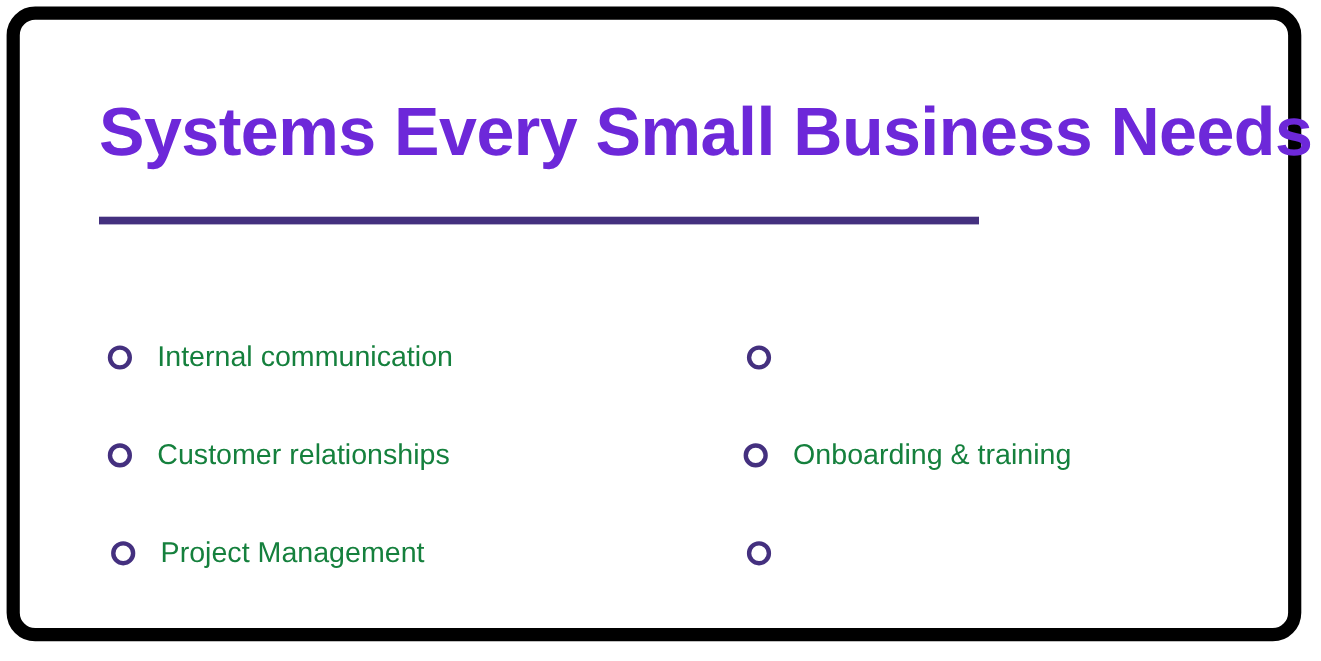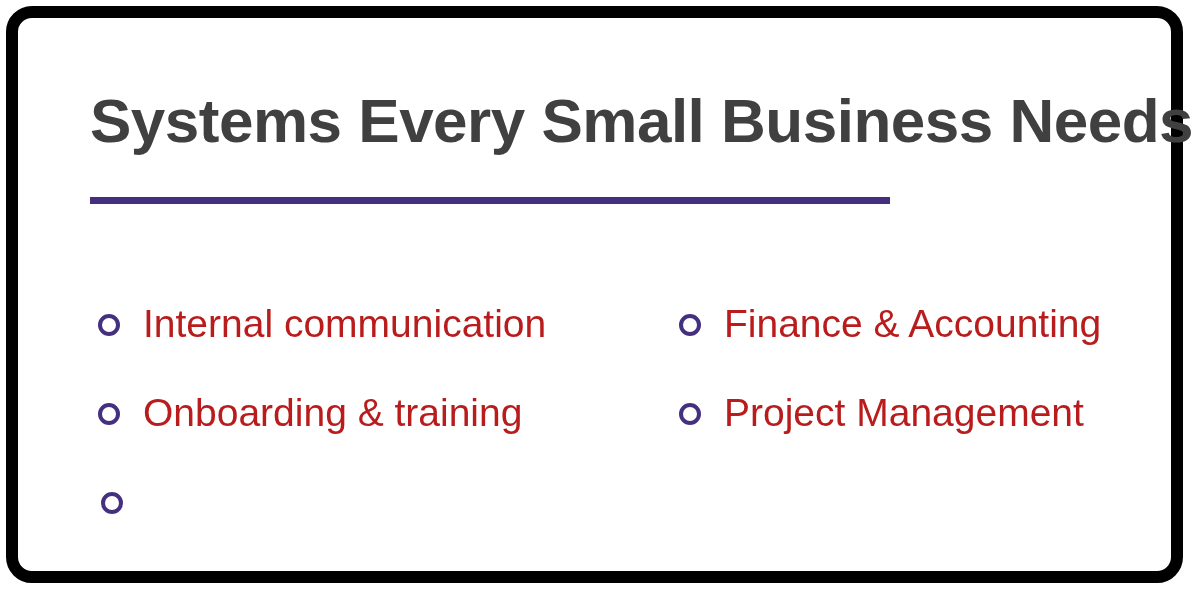--- a/index.html
+++ b/index.html
@@ -32,21 +32,21 @@
     height: 100%;
   }
 
   .page-title {
     position: absolute;
     left: 72px;
     top: 72px;
     font-size: 62px;
     font-weight: bold;
     letter-spacing: -0.5px;
-    color: #404040;
+    color: #6d28d9;
     white-space: nowrap;
     line-height: 1;
   }
 
   .title-divider {
     position: absolute;
     left: 72px;
     top: 179px;
     width: 800px;
     height: 7px;
@@ -78,23 +78,23 @@
     width: 22px;
     height: 22px;
     box-sizing: border-box;
     border: 4px solid #44307f;
     border-radius: 50%;
     display: block;
   }
 
   .list-item-label {
     margin-left: 23px;
-    font-size: 39px;
+    font-size: 26px;
     font-weight: 400;
-    color: #b91c1c;
+    color: #15803d;
     white-space: nowrap;
     line-height: 1.1;
   }
 </style>
 </head>
 <body>
 
 <div class="card">
   <div class="card-inner">
 
@@ -104,23 +104,26 @@
 
     <div class="items-grid">
 
       <div class="list-item col-a">
         <span class="bullet-ring"></span>
         <span class="list-item-label">Internal communication</span>
       </div>
 
       <div class="list-item col-b">
         <span class="bullet-ring"></span>
-        <span class="list-item-label">Finance &amp; Accounting</span>
       </div>
 
+      <div class="list-item col-a">
+        <span class="bullet-ring"></span>
+        <span class="list-item-label">Customer relationships</span>
+      </div>
 
       <div class="list-item col-a">
         <span class="bullet-ring"></span>
         <span class="list-item-label">Onboarding &amp; training</span>
       </div>
 
       <div class="list-item col-b">
         <span class="bullet-ring"></span>
         <span class="list-item-label">Project Management</span>
       </div>

